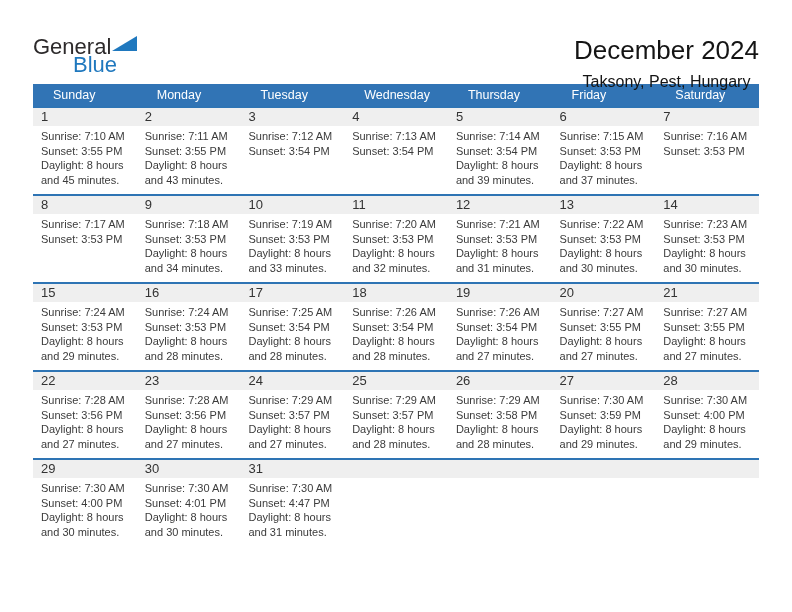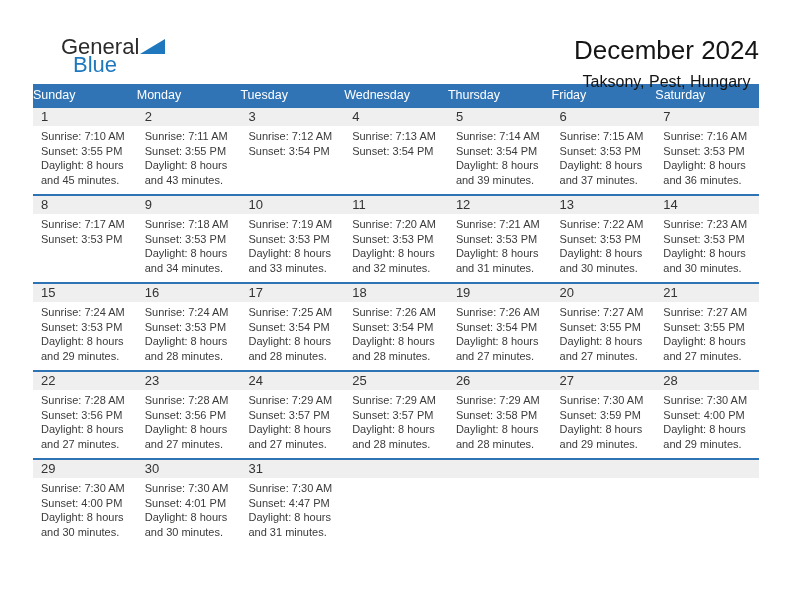--- a/index.html
+++ b/index.html
@@ -14,21 +14,21 @@
 
   
   .header {
     display: flex;
     justify-content: space-between;
     align-items: flex-start;
     padding-top: 36px;
     height: 70px;
   }
   .logo { line-height: 1; }
-  .logo-top { display: flex; align-items: center; margin-left: 28px; }
+  .logo-top { display: flex; align-items: flex-start; }
   .logo-general {
     font-size: 22px;
     color: #2d2a2b;
     letter-spacing: 0px;
   }
   .logo-triangle {
     display: inline-block;
     width: 0; height: 0;
     border-bottom: 15px solid #1f78be;
     border-left: 25px solid transparent;
@@ -58,21 +58,21 @@
   .weekday-row {
     display: flex;
     background: #3174b5;
     height: 22px;
     align-items: center;
   }
   .weekday {
     flex: 1 1 0;
     color: #ffffff;
     font-size: 12.5px;
-    padding-left: 0;
+    padding-left: 20px;
     overflow: hidden;
     white-space: nowrap;
   }
   .week-row {
     display: flex;
     border-top: 2px solid #2e74b4;
     height: 88px;
   }
   .day-cell { flex: 1 1 0; overflow: hidden; }
   .day-num {
@@ -163,21 +163,20 @@
               <div class="detail-line">Sunrise: 7:15 AM</div>
               <div class="detail-line">Sunset: 3:53 PM</div>
               <div class="detail-line">Daylight: 8 hours and 37 minutes.</div>
             </div>
           </div>
           <div class="day-cell">
             <div class="day-num">7</div>
             <div class="day-details">
               <div class="detail-line">Sunrise: 7:16 AM</div>
               <div class="detail-line">Sunset: 3:53 PM</div>
-              <div class="detail-line">Daylight: 8 hours and 36 minutes.</div>
             </div>
           </div>
         </div>
         <div class="week-row">
           <div class="day-cell">
             <div class="day-num">8</div>
             <div class="day-details">
               <div class="detail-line">Sunrise: 7:17 AM</div>
               <div class="detail-line">Sunset: 3:53 PM</div>
             </div>

